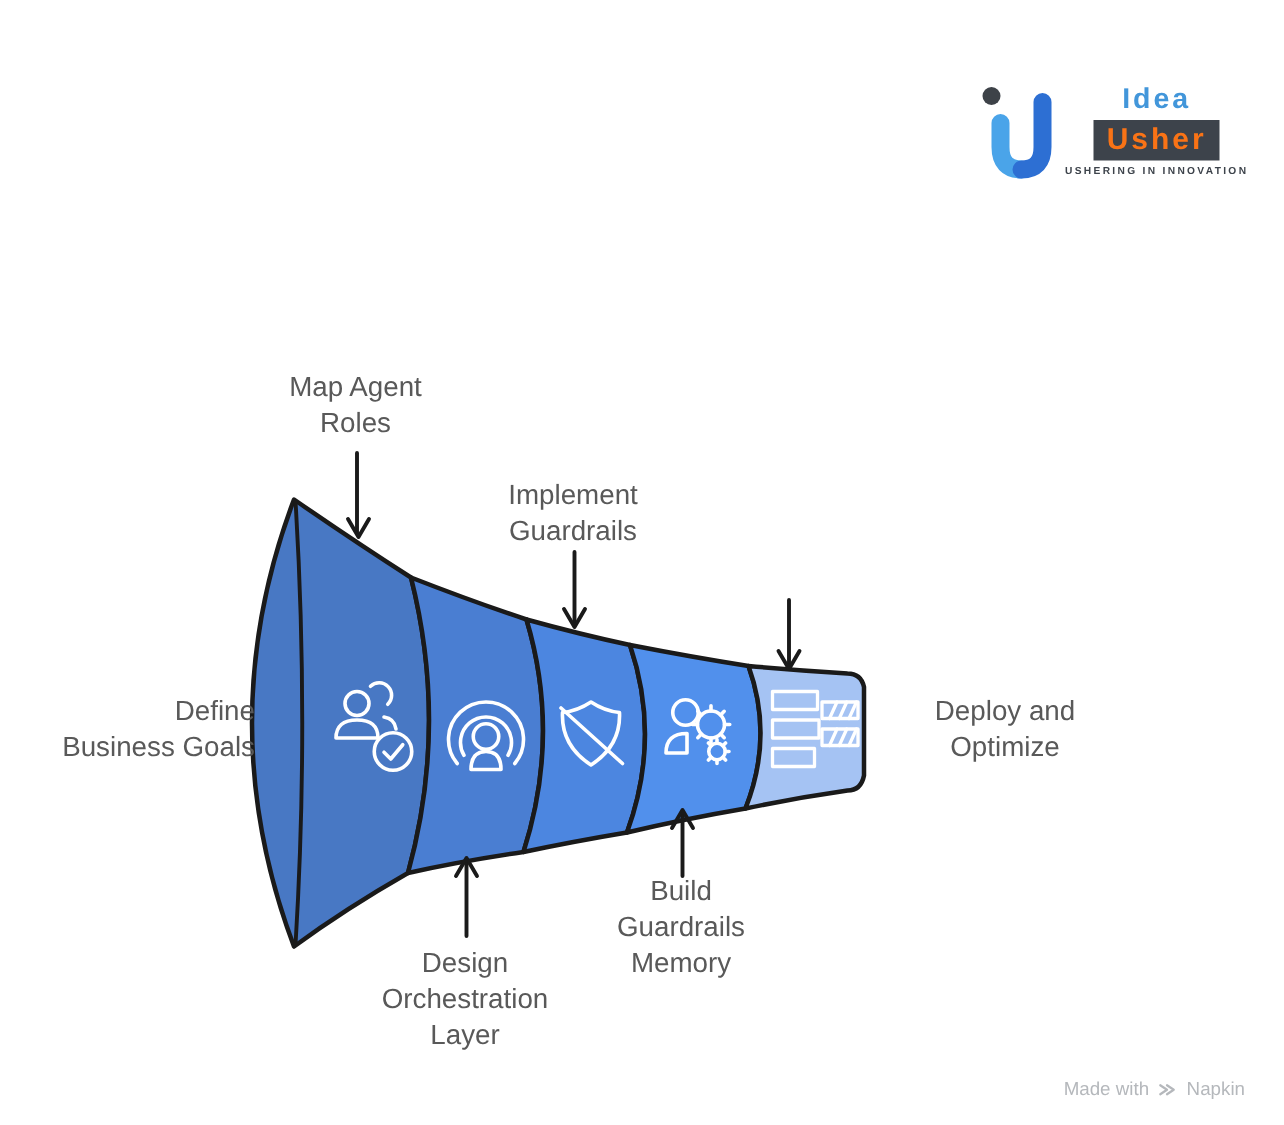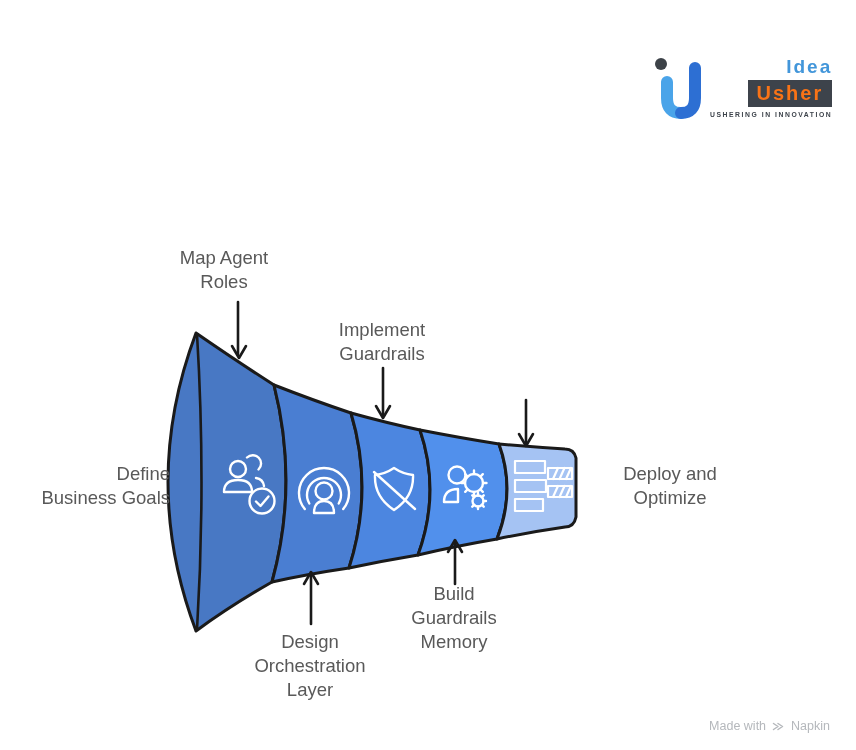--- a/index.html
+++ b/index.html
@@ -8,21 +8,21 @@
   .canvas{position:absolute;inset:0;width:856px;height:750px;}
   svg.diagram{position:absolute;left:0;top:0;}
   .stage-label{position:absolute;color:#595959;font-size:18.5px;line-height:24px;
        white-space:pre-line;}
   .center{text-align:center;}
   .right{text-align:right;}
   .left{text-align:center;}
   
   .logo{position:absolute;left:652px;top:56px;display:flex;align-items:flex-start;}
   .logo-mark{width:50px;height:66px;}
-  .logo-text{margin-left:8px;display:flex;flex-direction:column;align-items:flex-end;}
+  .logo-text{margin-left:8px;display:flex;flex-direction:column;align-items:center;}
   .logo-idea{color:#4296da;font-size:19px;font-weight:bold;letter-spacing:2px;line-height:22px;}
   .logo-usher{background:#3d434b;color:#f97316;font-size:20px;font-weight:bold;
        letter-spacing:2px;padding:2px 9px 3px 9px;margin-top:2px;line-height:22px;}
   .logo-tagline{color:#3d434b;font-size:6.8px;font-weight:bold;letter-spacing:1.55px;margin-top:4px;}
   
   .footer{position:absolute;right:26px;bottom:17px;display:flex;align-items:center;gap:6px;
        color:#b5b8bc;font-size:12.5px;}
 </style>
 </head>
 <body>
@@ -103,21 +103,21 @@
         <rect x="5" y="-17" width="24" height="11"></rect>
         <path d="M10,-6 L15,-17 M16.5,-6 L21.5,-17 M23,-6 L28,-17"></path>
         <rect x="5" y="1" width="24" height="11"></rect>
         <path d="M10,12 L15,1 M16.5,12 L21.5,1 M23,12 L28,1"></path>
       </g>
     </g>
   </svg>
 
   <div class="stage-label right" style="left:0px;top:462px;width:170px;">Define
 Business Goals</div>
-  <div class="stage-label center" style="left:144px;top:246px;width:160px;">Map Agent
+  <div class="stage-label center" style="left:157px;top:246px;width:160px;">Map Agent
 Roles</div>
   <div class="stage-label center" style="left:230px;top:630px;width:160px;">Design
 Orchestration
 Layer</div>
   <div class="stage-label center" style="left:302px;top:318px;width:160px;">Implement
 Guardrails</div>
   <div class="stage-label center" style="left:374px;top:582px;width:160px;">Build
 Guardrails
 Memory</div>
   <div class="stage-label left" style="left:590px;top:462px;width:160px;">Deploy and

